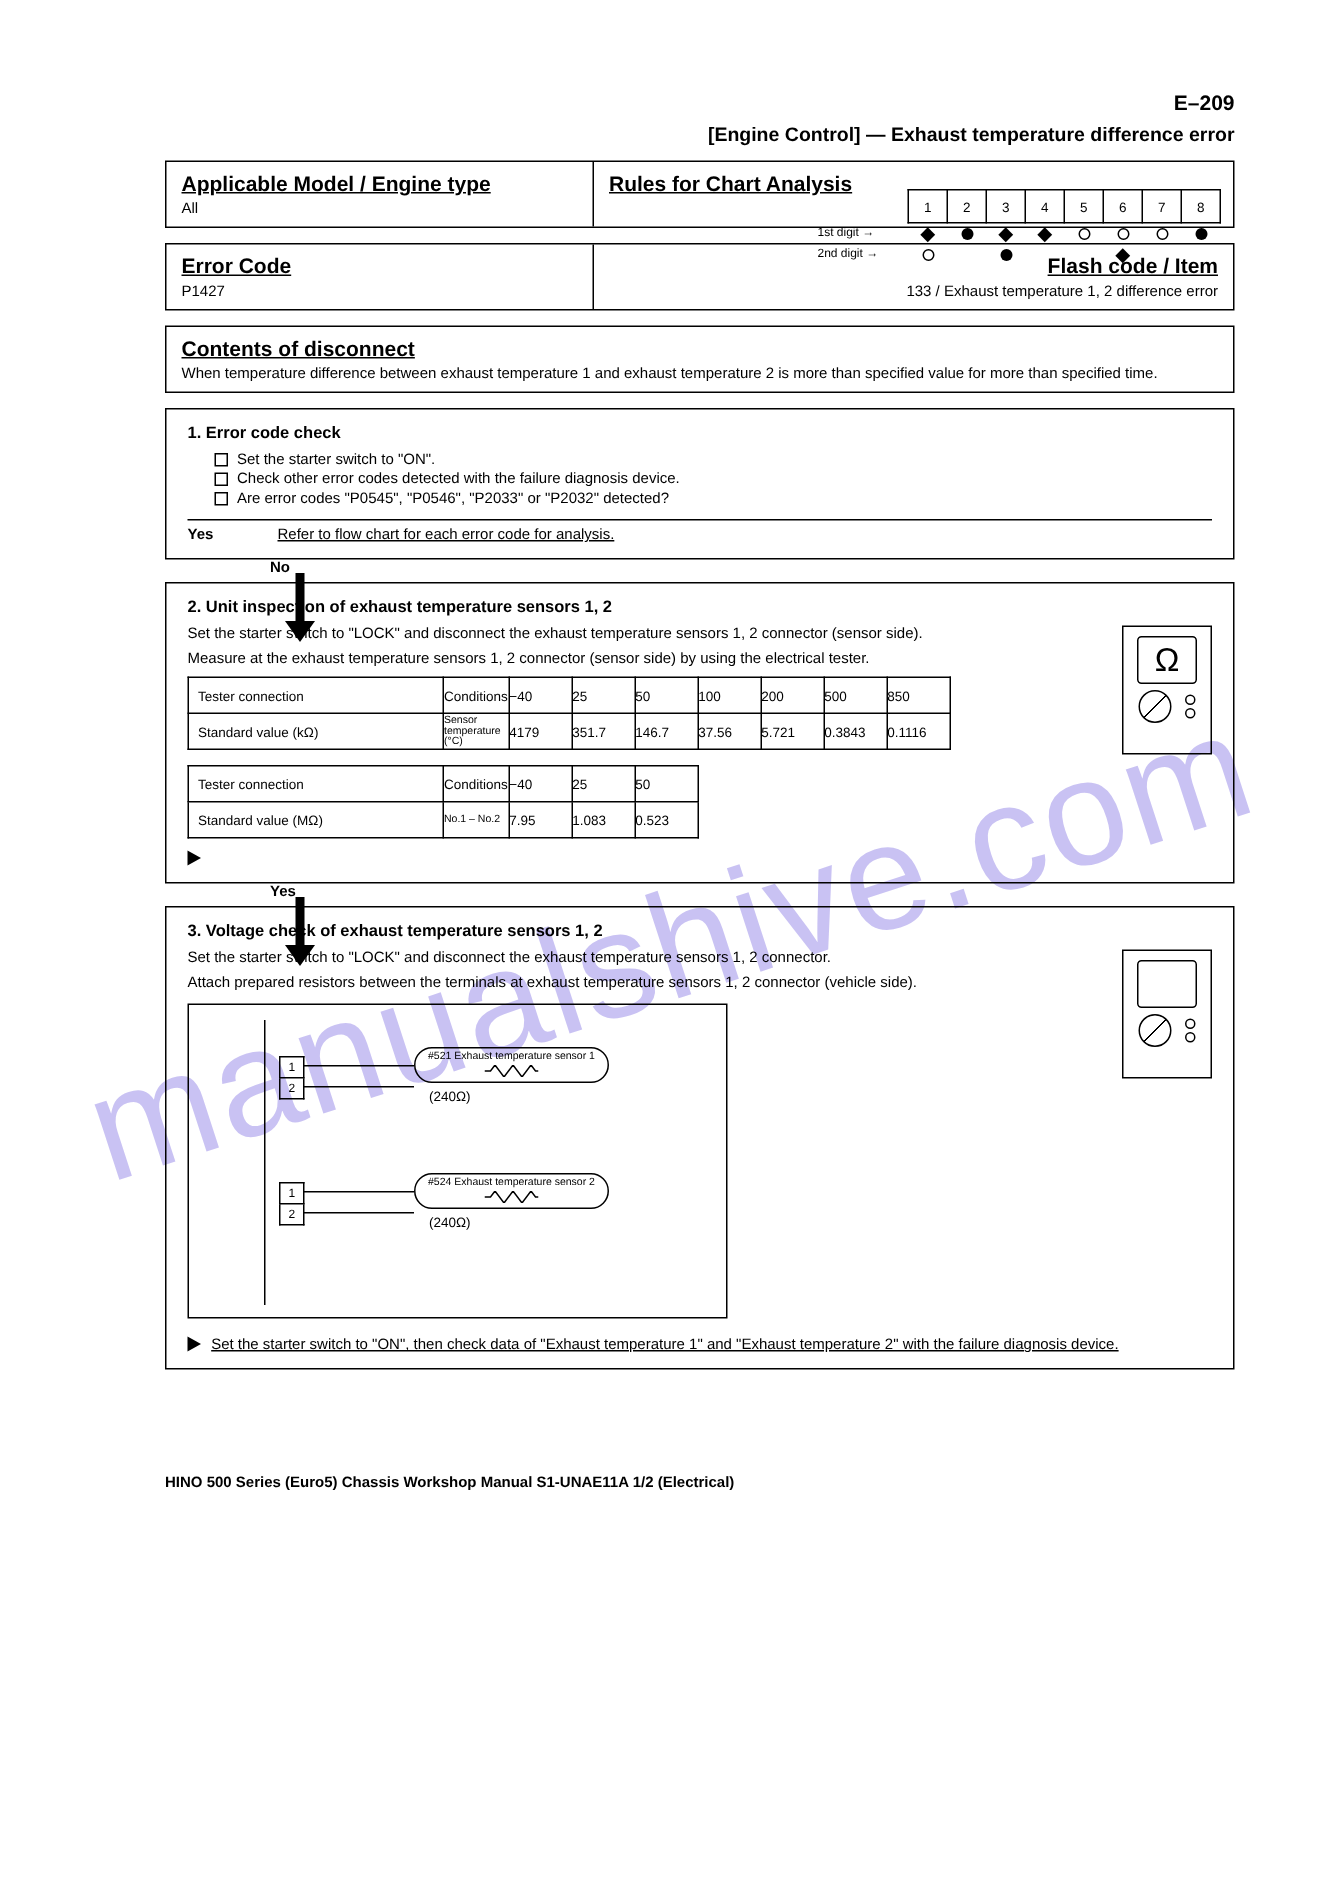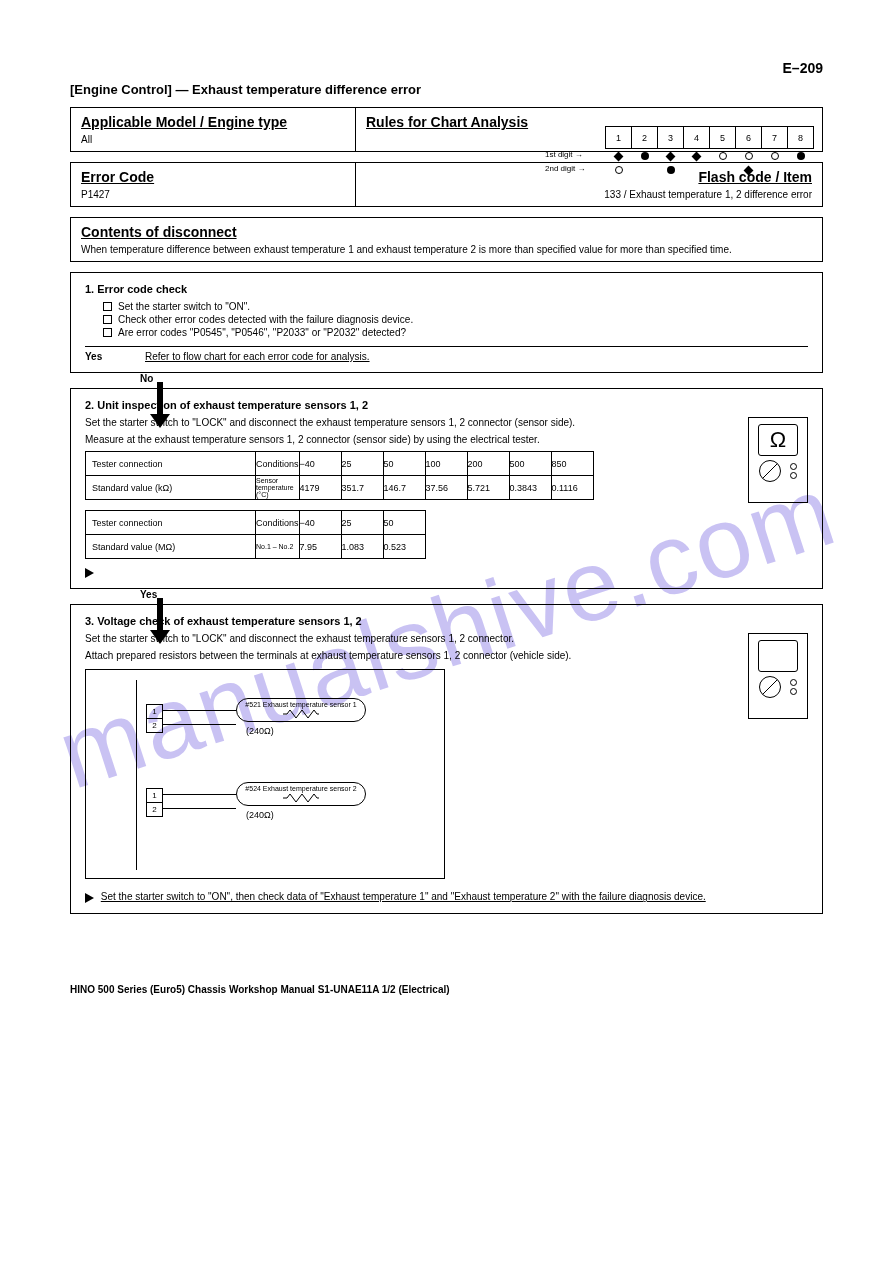--- a/index.html
+++ b/index.html
@@ -19,23 +19,23 @@
     left: 50%;
     transform: translate(-50%, -50%) rotate(-18deg);
     font-size: 100px;
     font-weight: 400;
     color: rgba(100, 80, 220, 0.35);
     letter-spacing: 2px;
     pointer-events: none;
     z-index: 1;
     white-space: nowrap;
   }
-  .page { position: relative; z-index: 2; }
+  .page { position: relative; z-index: 2; margin-left: 40px; }
   .page-num { text-align: right; font-weight: bold; font-size: 14px; margin-bottom: 6px; }
-  .header-title { text-align: left; font-weight: bold; font-size: 13px; margin-bottom: 10px; }
+  .header-title { text-align: right; font-weight: bold; font-size: 13px; margin-bottom: 10px; }
 
   .box { border: 1px solid #000; margin-bottom: 10px; }
   .row { display: flex; }
   .cell { border-right: 1px solid #000; padding: 6px 10px; }
   .cell:last-child { border-right: none; }
 
   .hdr-left { width: 285px; }
   .hdr-right { flex: 1; position: relative; }
   .sect-title { font-weight: bold; text-decoration: underline; font-size: 14px; }
   .sect-body { margin-top: 4px; }

